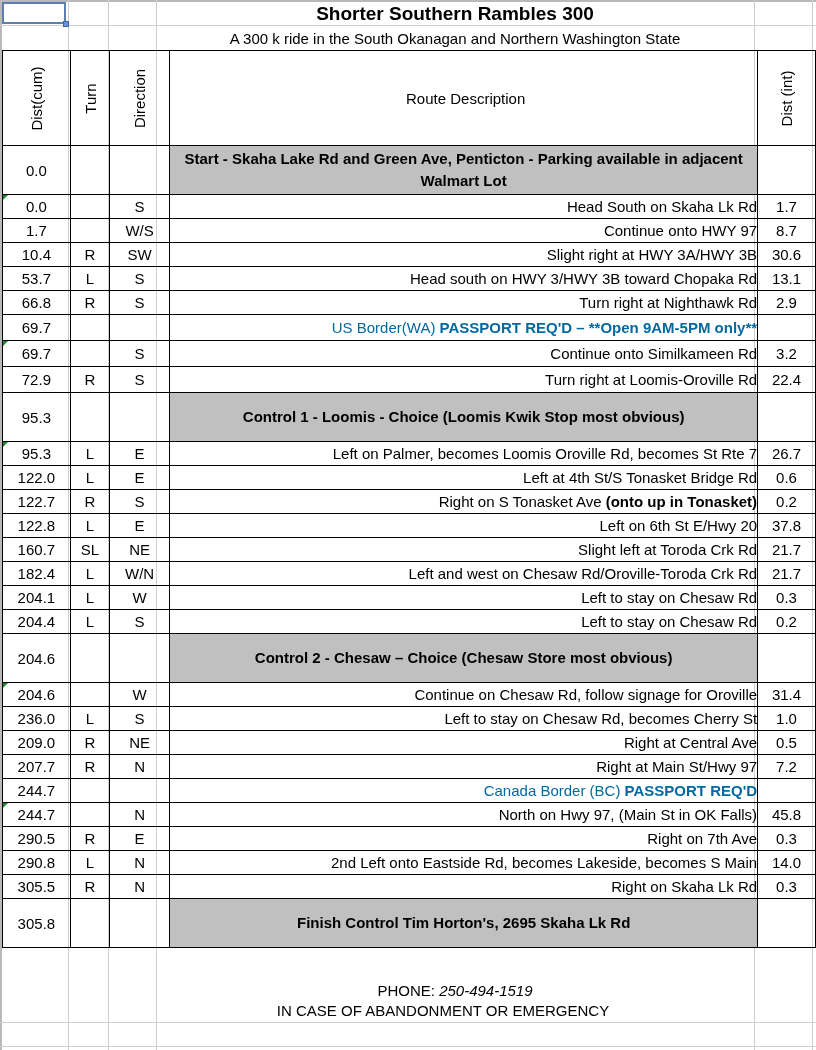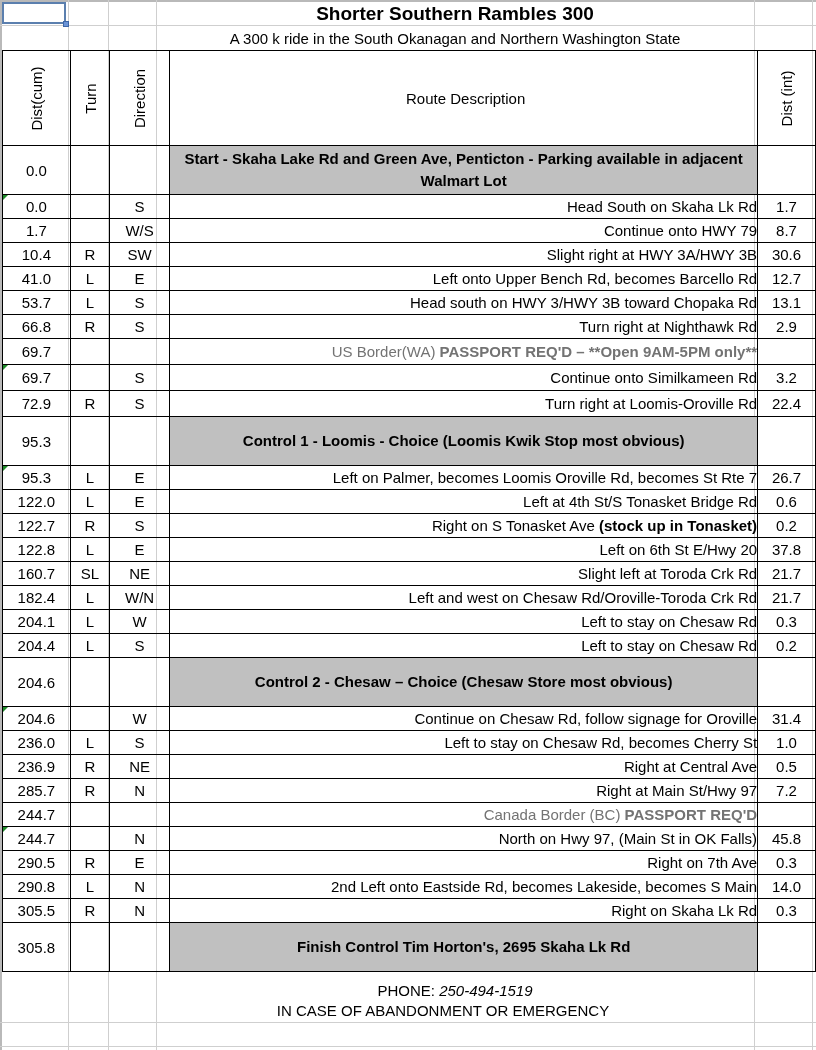--- a/index.html
+++ b/index.html
@@ -34,21 +34,21 @@
   td.c5 { width:57px; text-align:center; }
   tr.hdr td { height:94px; }
   tr.r td { height:23px; line-height:22px; }
   tr.r26 td { height:25px; line-height:24px; }
   tr.ctl td { height:48px; }
   tr.ctl td.c4 { background:#c0c0c0; text-align:center; font-weight:bold;
                  white-space:normal; line-height:22px; padding:0 0 !important; }
   .vert { display:inline-block; transform:rotate(-90deg); white-space:nowrap;
           font-size:15px; }
   .hdr-route { text-align:center !important; font-size:15px; }
-  .red { color:#737373; }
+  .red { color:#0369a1; }
   .bold { font-weight:bold; }
   .tri { position:relative; }
   .tri::before { content:""; position:absolute; left:0; top:0; width:0; height:0;
                  border-top:5px solid #1f8a2a; border-right:5px solid transparent; }
 
   .foot1 { position:absolute; left:144px; width:598px; top:999px; height:24px;
            text-align:center; font-size:15px; line-height:24px; }
   .foot2 { position:absolute; left:156px; width:598px; top:979px; height:24px;
            text-align:center; font-size:15px; line-height:24px; }
   .foot2 i { font-style:italic; }
@@ -96,38 +96,31 @@
           <td class="c1 tri">0.0</td>
           <td class="c2"></td>
           <td class="c3">S</td>
           <td class="c4">Head South on Skaha Lk Rd</td>
           <td class="c5">1.7</td>
         </tr>
         <tr class="r">
           <td class="c1">1.7</td>
           <td class="c2"></td>
           <td class="c3">W/S</td>
-          <td class="c4">Continue onto HWY 79</td>
+          <td class="c4">Continue onto HWY 97</td>
           <td class="c5">8.7</td>
         </tr>
         <tr class="r">
           <td class="c1">10.4</td>
           <td class="c2">R</td>
           <td class="c3">SW</td>
           <td class="c4">Slight right at HWY 3A/HWY 3B</td>
           <td class="c5">30.6</td>
         </tr>
         <tr class="r">
-          <td class="c1">41.0</td>
-          <td class="c2">L</td>
-          <td class="c3">E</td>
-          <td class="c4">Left onto Upper Bench Rd, becomes Barcello Rd</td>
-          <td class="c5">12.7</td>
-        </tr>
-        <tr class="r">
           <td class="c1">53.7</td>
           <td class="c2">L</td>
           <td class="c3">S</td>
           <td class="c4">Head south on HWY 3/HWY 3B toward Chopaka Rd</td>
           <td class="c5">13.1</td>
         </tr>
         <tr class="r">
           <td class="c1">66.8</td>
           <td class="c2">R</td>
           <td class="c3">S</td>
@@ -173,21 +166,21 @@
           <td class="c1">122.0</td>
           <td class="c2">L</td>
           <td class="c3">E</td>
           <td class="c4">Left at 4th St/S Tonasket Bridge Rd</td>
           <td class="c5">0.6</td>
         </tr>
         <tr class="r">
           <td class="c1">122.7</td>
           <td class="c2">R</td>
           <td class="c3">S</td>
-          <td class="c4"><span>Right on S Tonasket Ave </span><span class="bold">(stock up in Tonasket)</span></td>
+          <td class="c4"><span>Right on S Tonasket Ave </span><span class="bold">(onto up in Tonasket)</span></td>
           <td class="c5">0.2</td>
         </tr>
         <tr class="r">
           <td class="c1">122.8</td>
           <td class="c2">L</td>
           <td class="c3">E</td>
           <td class="c4">Left on 6th St E/Hwy 20</td>
           <td class="c5">37.8</td>
         </tr>
         <tr class="r">
@@ -233,28 +226,28 @@
           <td class="c5">31.4</td>
         </tr>
         <tr class="r">
           <td class="c1">236.0</td>
           <td class="c2">L</td>
           <td class="c3">S</td>
           <td class="c4">Left to stay on Chesaw Rd, becomes Cherry St</td>
           <td class="c5">1.0</td>
         </tr>
         <tr class="r">
-          <td class="c1">236.9</td>
+          <td class="c1">209.0</td>
           <td class="c2">R</td>
           <td class="c3">NE</td>
           <td class="c4">Right at Central Ave</td>
           <td class="c5">0.5</td>
         </tr>
         <tr class="r">
-          <td class="c1">285.7</td>
+          <td class="c1">207.7</td>
           <td class="c2">R</td>
           <td class="c3">N</td>
           <td class="c4">Right at Main St/Hwy 97</td>
           <td class="c5">7.2</td>
         </tr>
         <tr class="r">
           <td class="c1">244.7</td>
           <td class="c2"></td>
           <td class="c3"></td>
           <td class="c4 red"><span>Canada Border (BC) </span><span class="bold">PASSPORT REQ'D</span></td>

